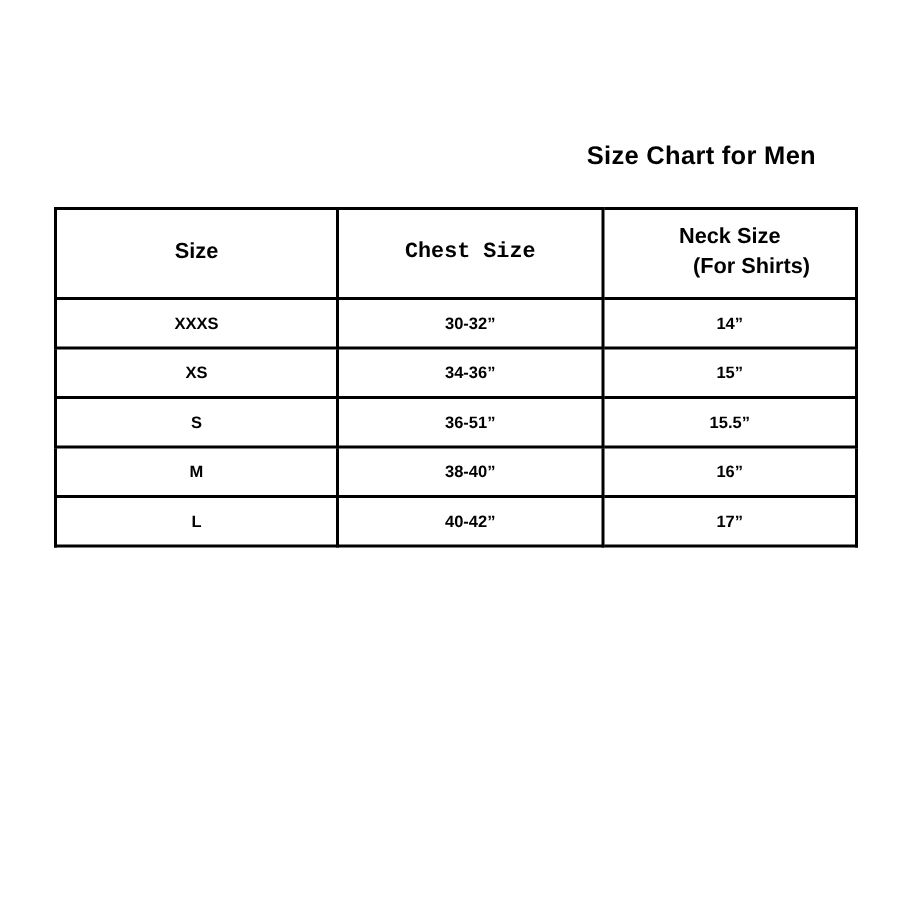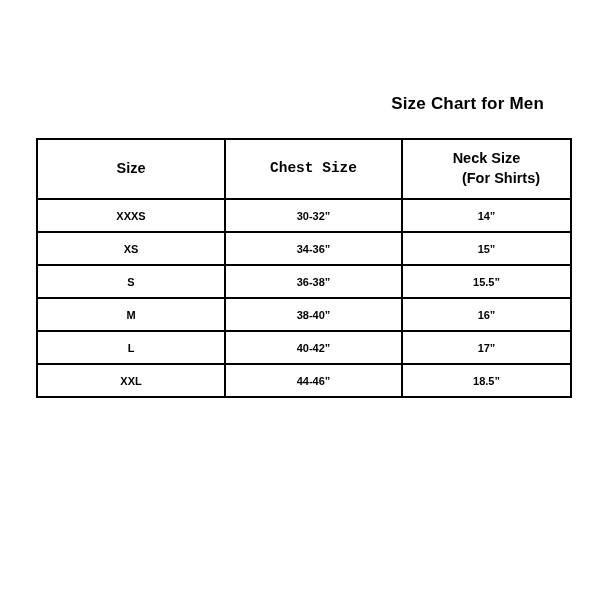--- a/index.html
+++ b/index.html
@@ -92,34 +92,29 @@
         <td>30-32”</td>
         <td>14”</td>
       </tr>
       <tr>
         <td>XS</td>
         <td>34-36”</td>
         <td>15”</td>
       </tr>
       <tr>
         <td>S</td>
-        <td>36-38”</td>
+        <td>36-51”</td>
         <td>15.5”</td>
       </tr>
       <tr>
         <td>M</td>
         <td>38-40”</td>
         <td>16”</td>
       </tr>
       <tr>
         <td>L</td>
         <td>40-42”</td>
         <td>17”</td>
       </tr>
-      <tr>
-        <td>XXL</td>
-        <td>44-46”</td>
-        <td>18.5”</td>
-      </tr>
     </tbody>
   </table>
 
 </div>
 
 </body></html>

